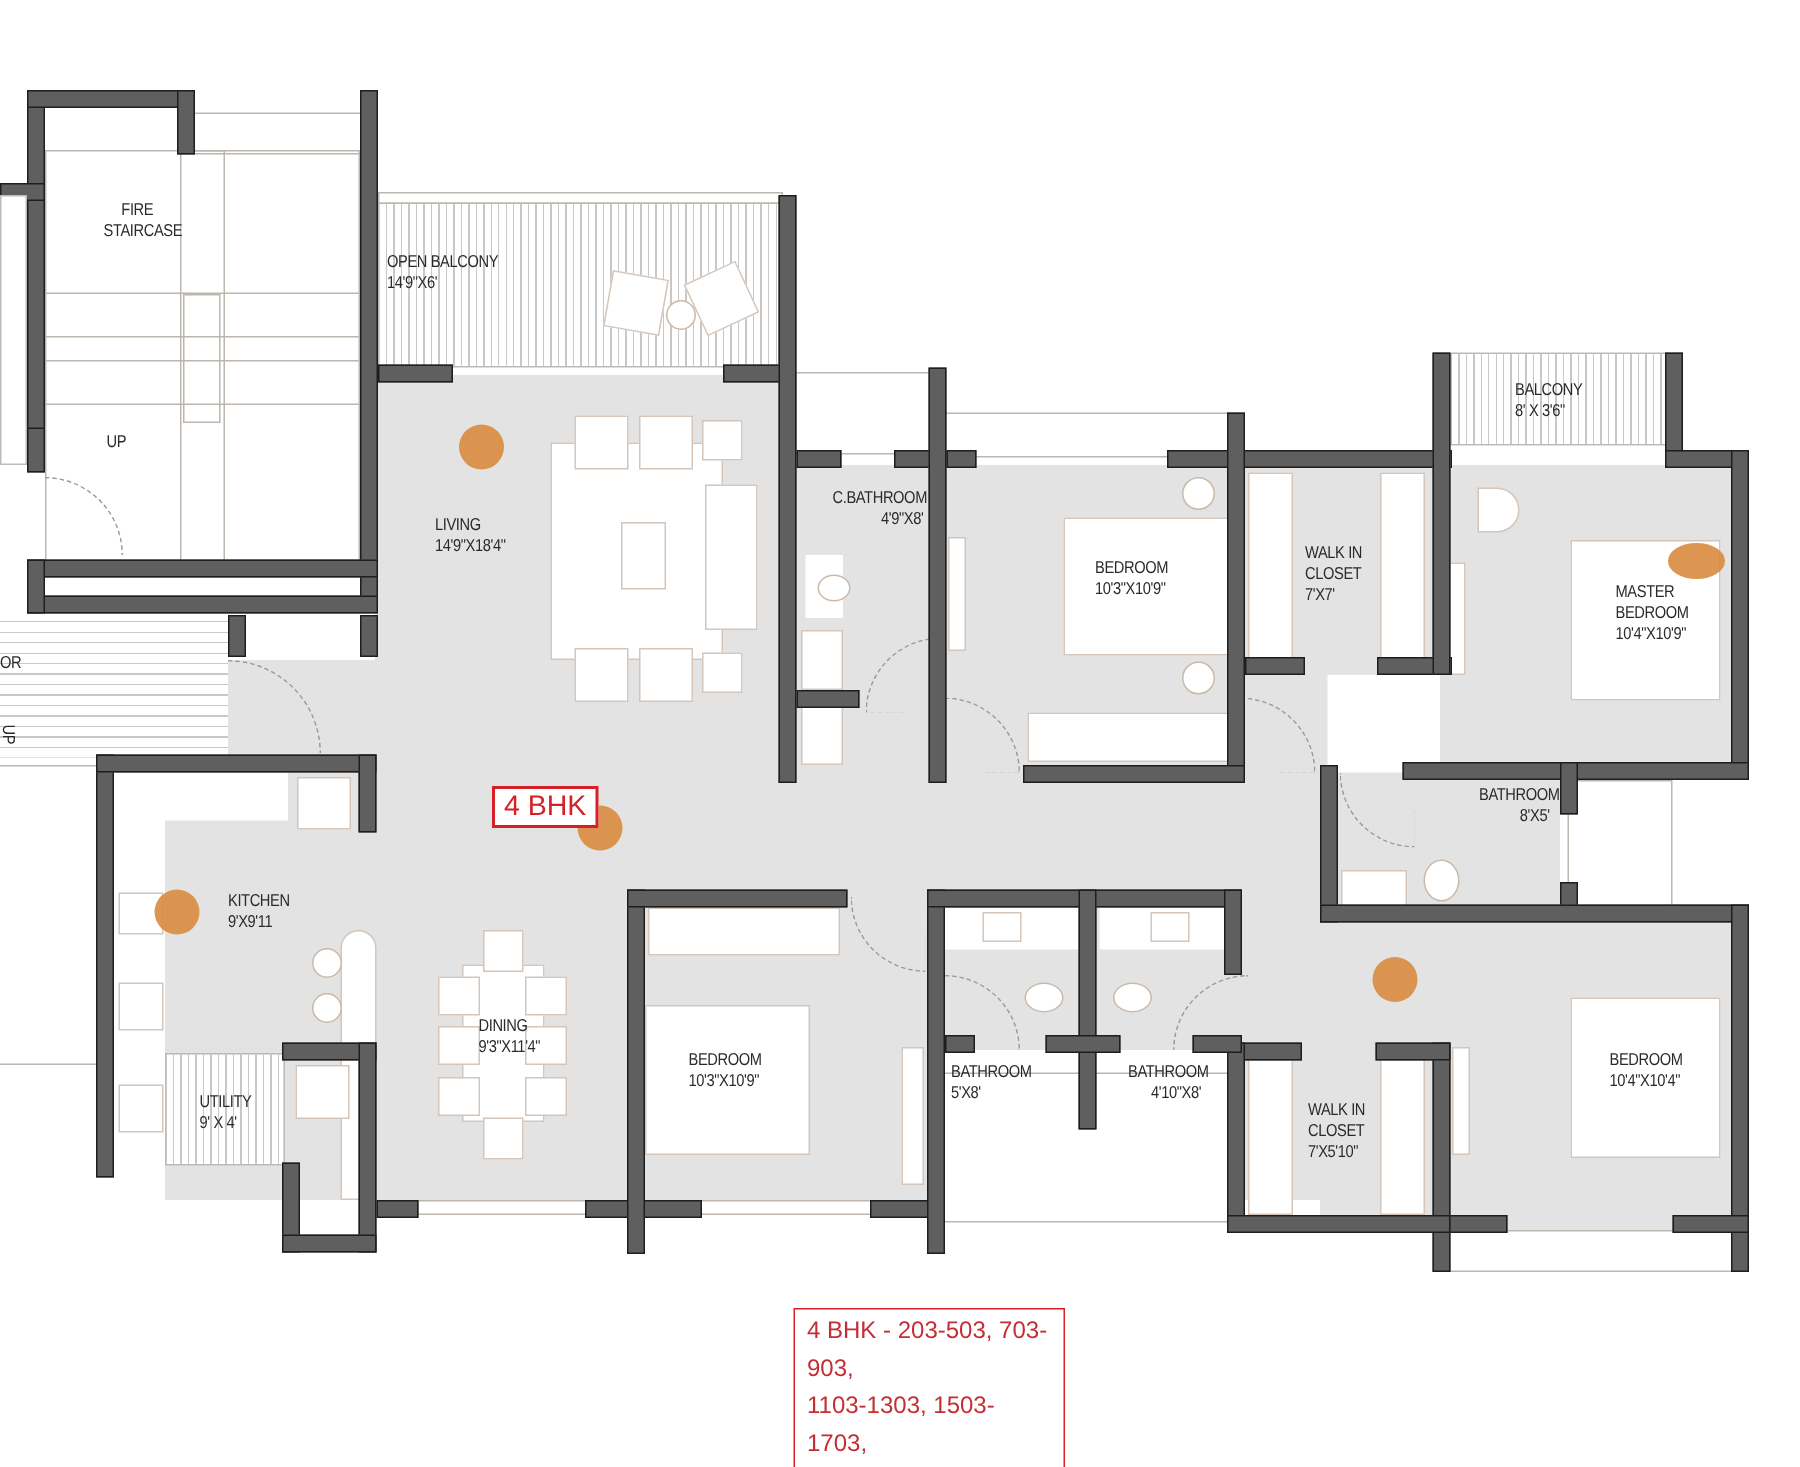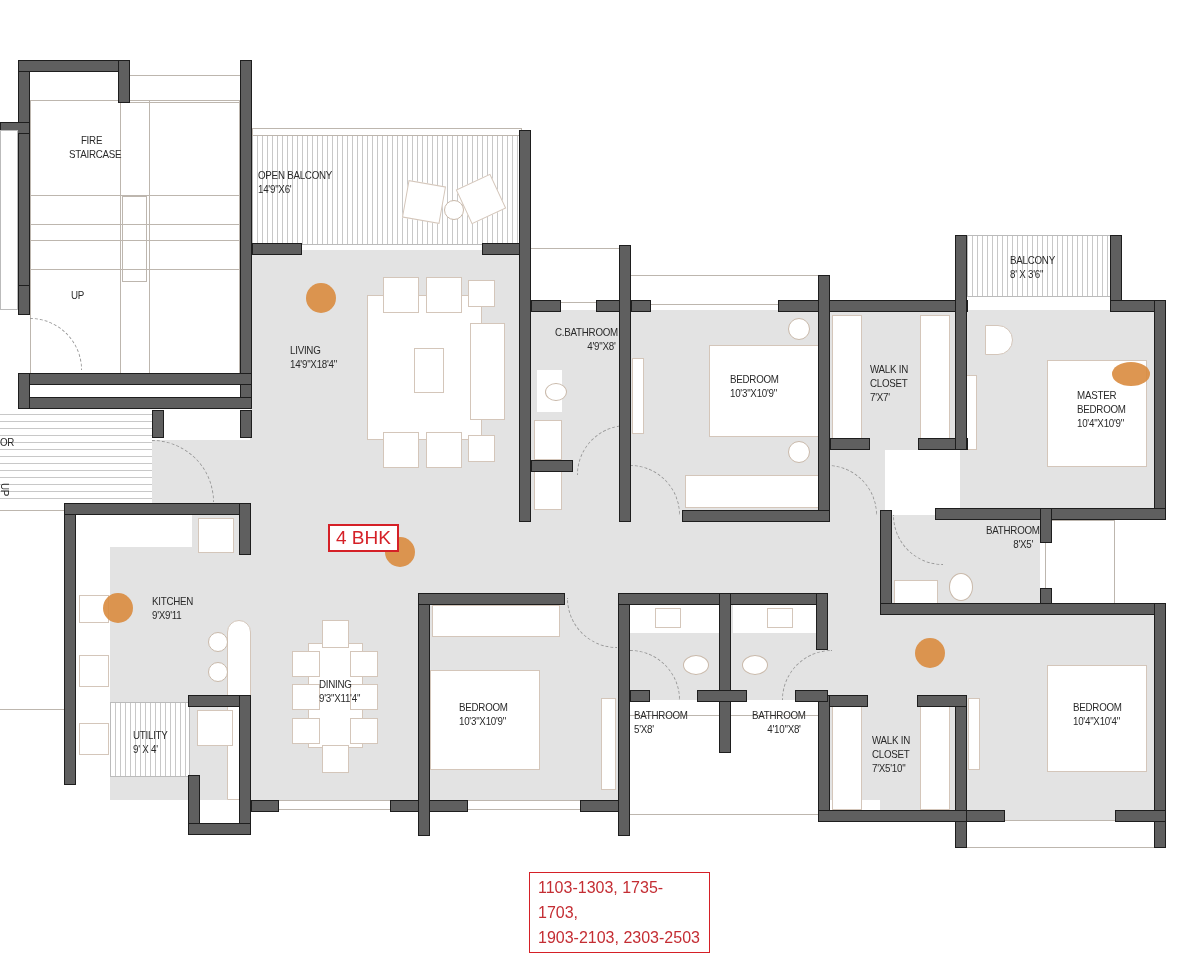--- a/index.html
+++ b/index.html
@@ -279,16 +279,17 @@
   <div class="label" style="left:1073px;top:700px;">
     <div>BEDROOM</div>
     <div>10'4"X10'4"</div>
   </div>
   <div class="label" style="left:0;top:435px;">OR</div>
   <div class="label" style="left:12px;top:483px;transform:rotate(90deg) scaleX(0.85);">UP</div>
 
   <div class="tag" style="left:328px;top:524px;">4 BHK</div>
 
   <div class="note" style="left:529px;top:872px;width:163px;">
-    <div>1103-1303, 1735-1703,</div>
+    <div>4 BHK - 203-503, 703-903,</div>
+    <div>1103-1303, 1503-1703,</div>
     <div>1903-2103, 2303-2503</div>
   </div>
 </div>
 
 </body></html>

